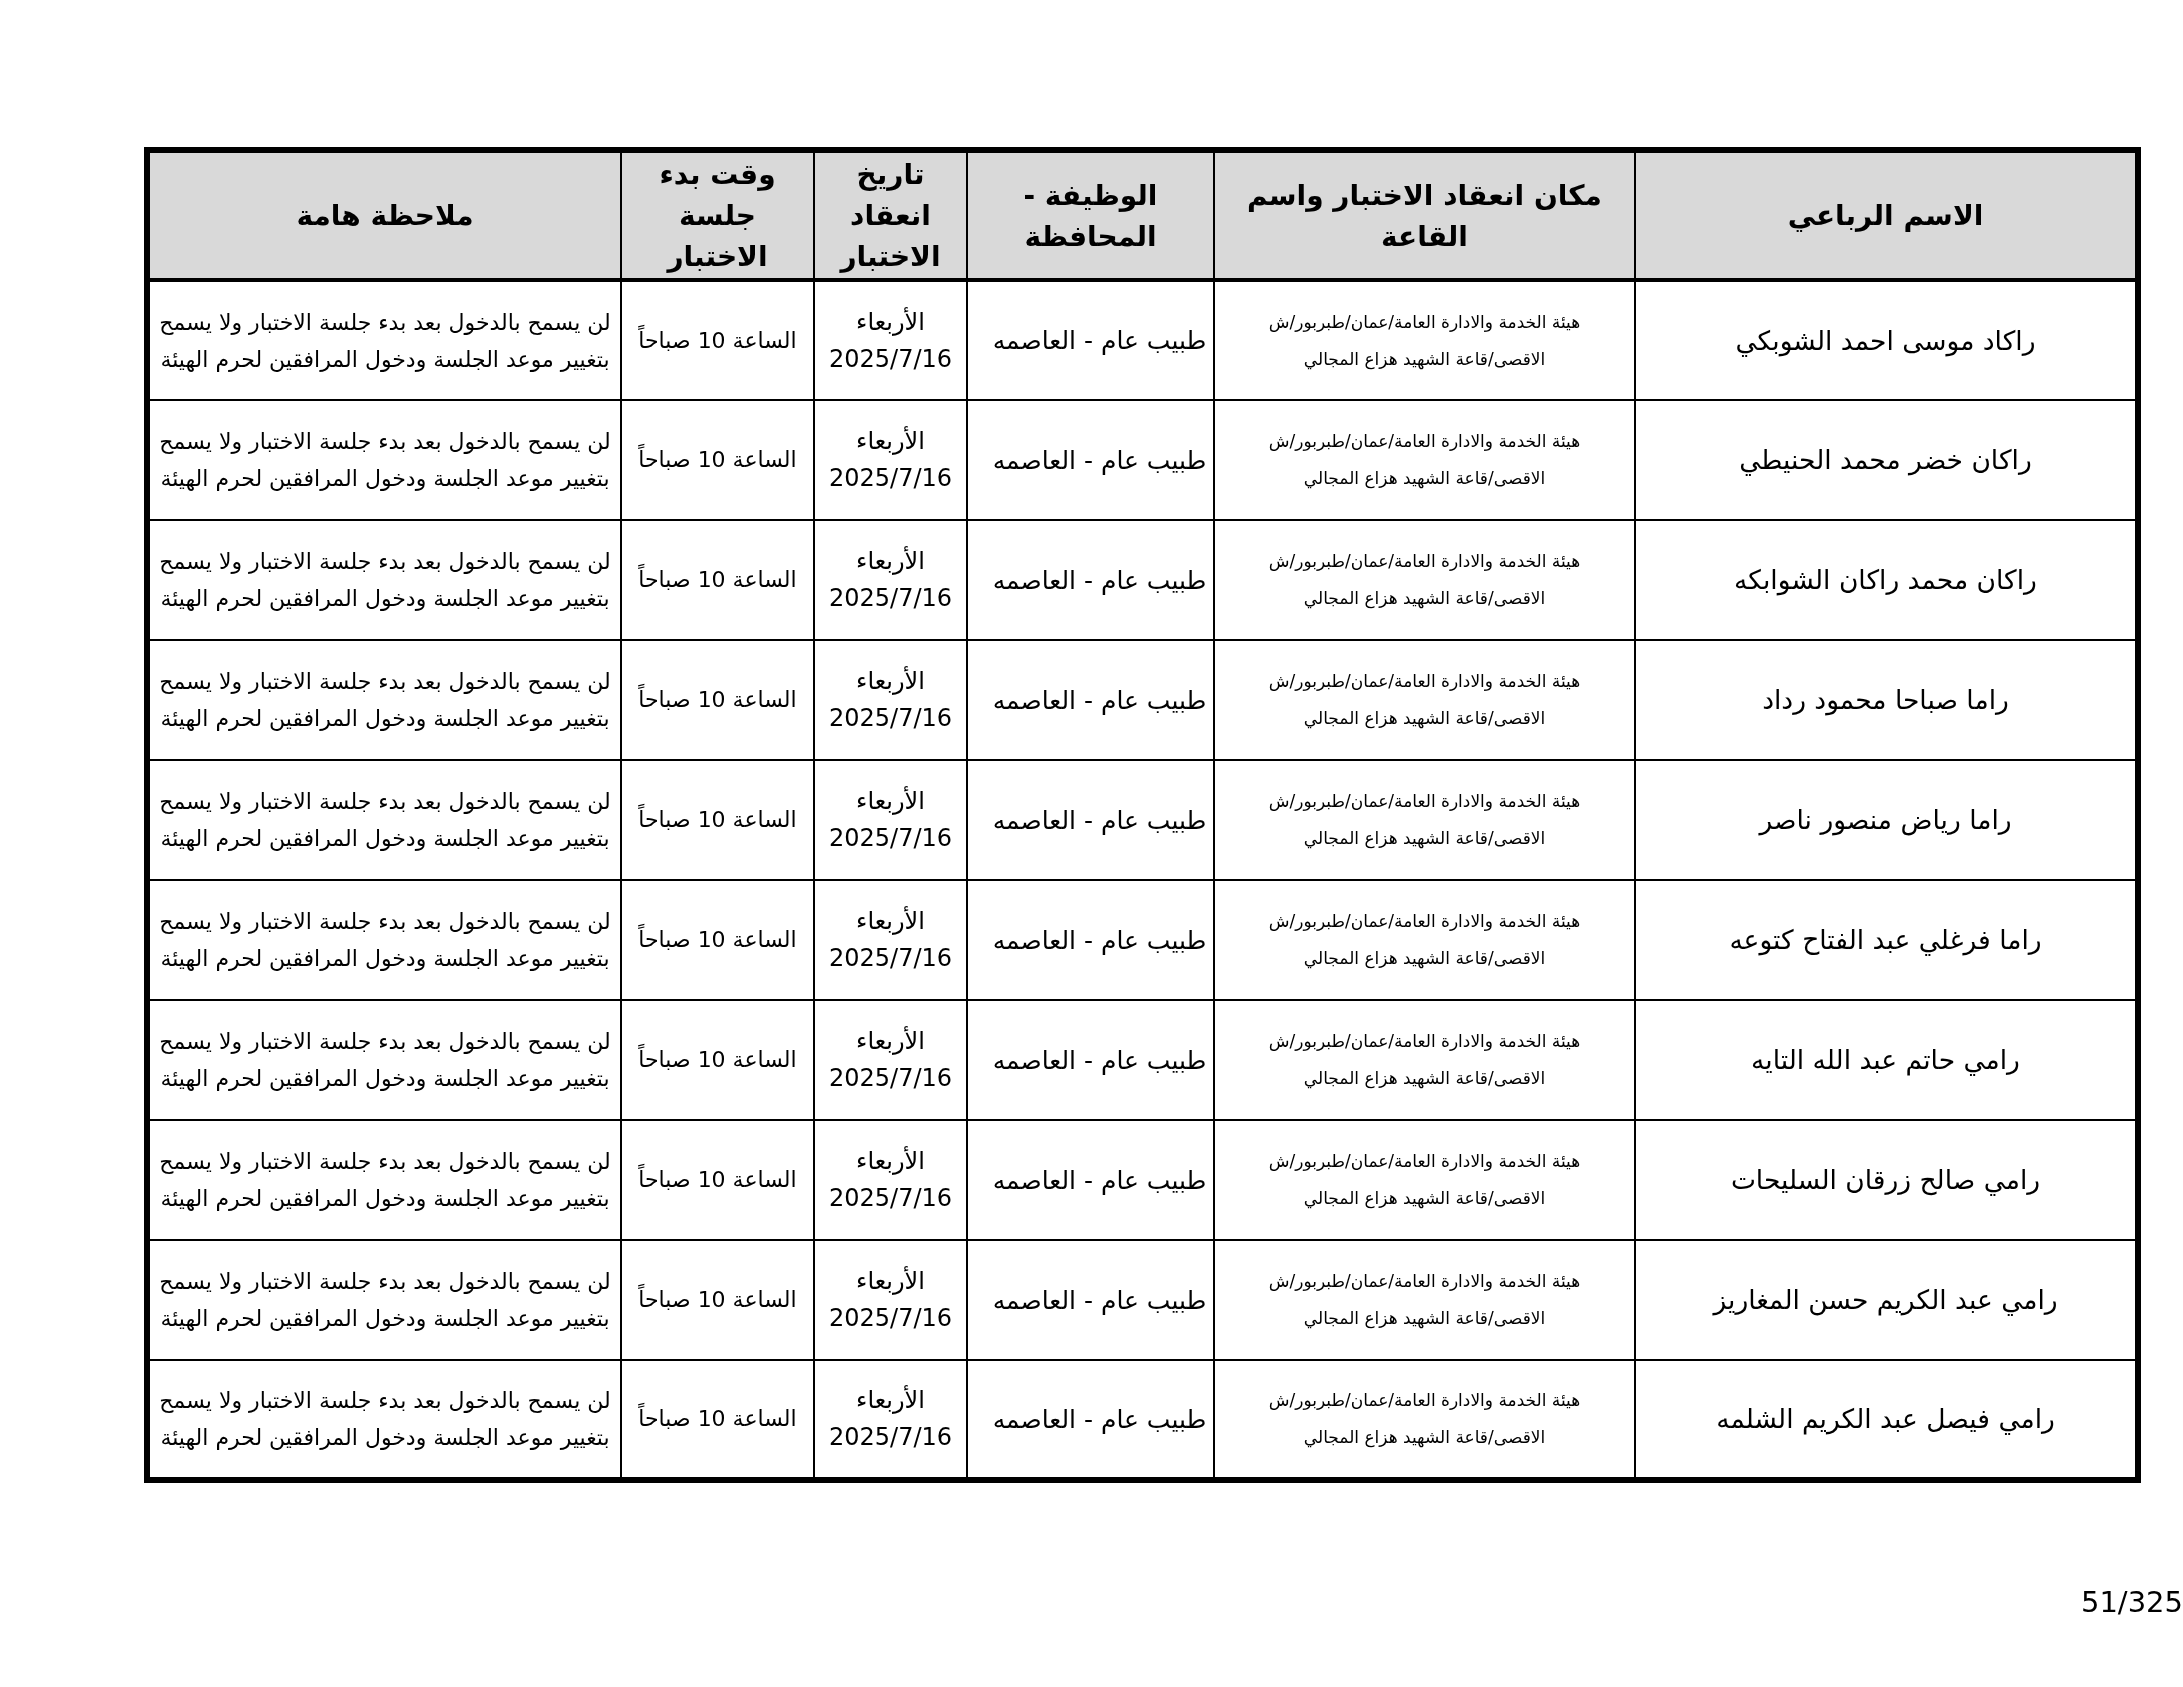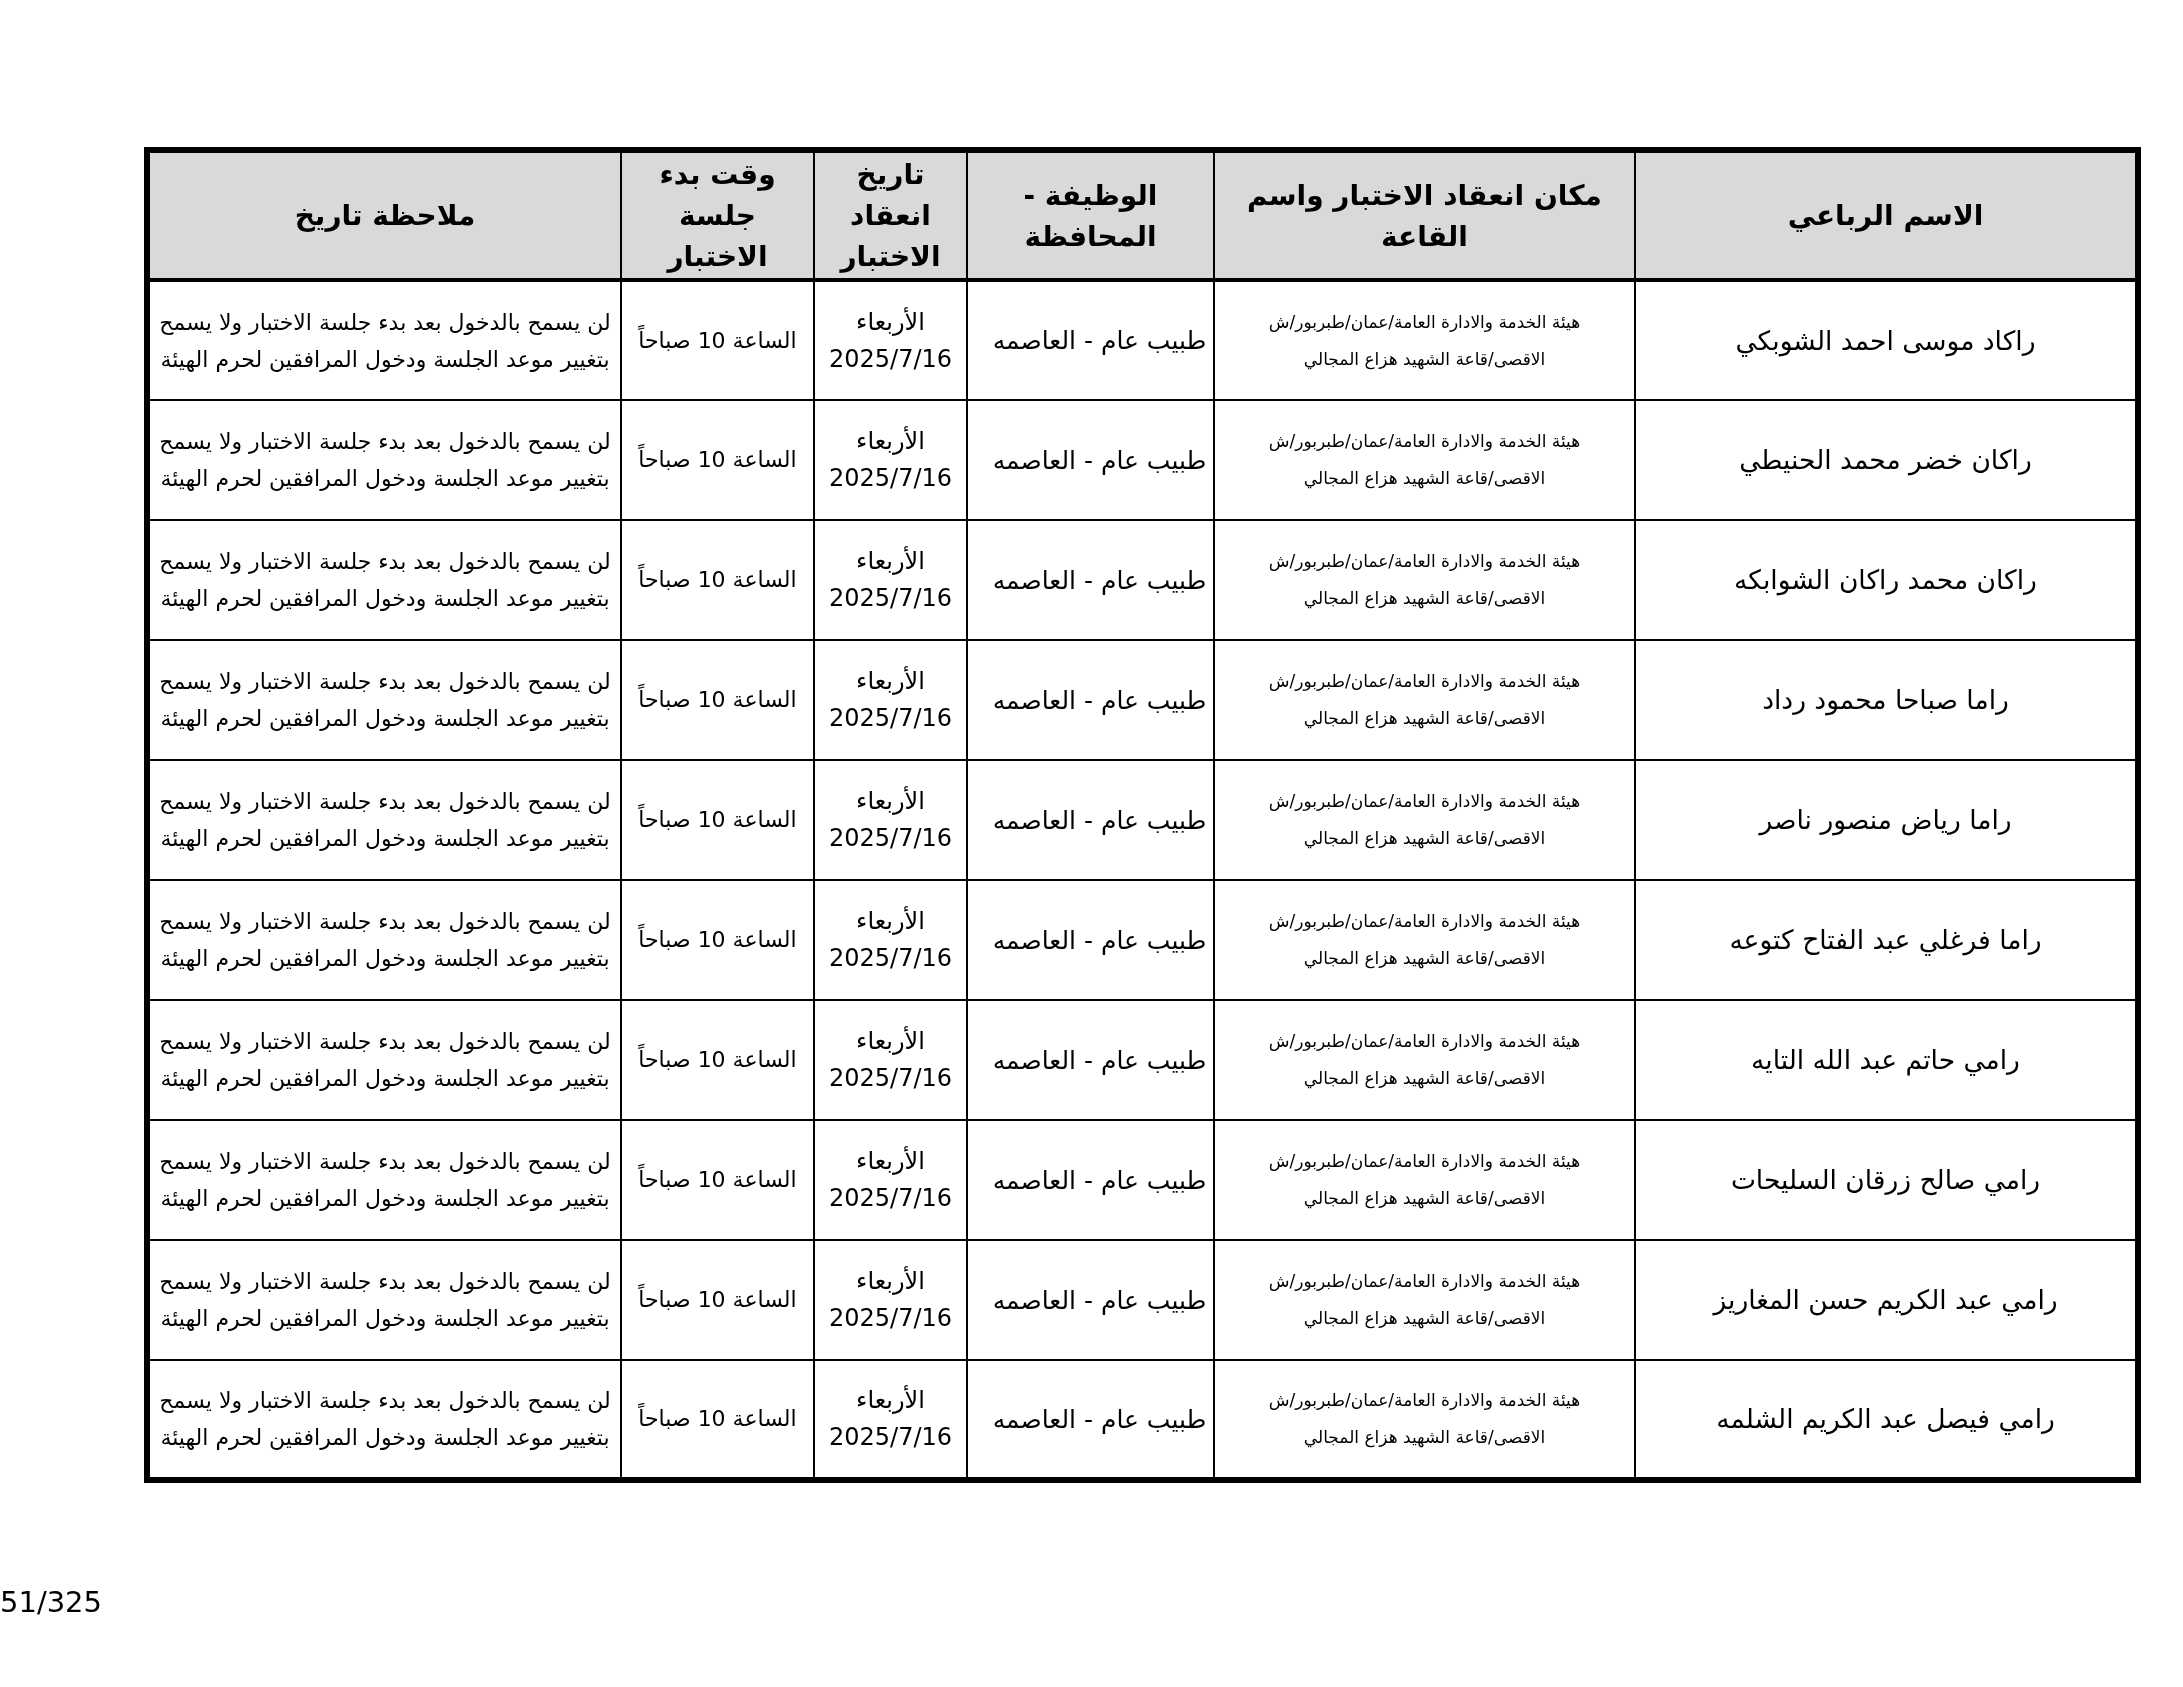--- a/index.html
+++ b/index.html
@@ -45,21 +45,21 @@
   td.col-location { font-size: 17px; line-height: 37px; padding: 0 27px; }
   td.col-job      { font-size: 25px; line-height: 37px; text-align: right; }
   td.col-date     { font-size: 24px; line-height: 37px; padding: 0 2.6px; }
   td.col-time     { font-size: 22px; line-height: 34px; padding: 0 16px; margin-left: 13px; }
   td.col-note     { font-size: 22px; line-height: 37px; padding: 0 8px; }
   .date-num { direction: ltr; unicode-bidi: embed; }
   .page-number {
     position: absolute;
     top: 1585px; left: 0;
     width: 2183px;
-    text-align: left;
+    text-align: right;
     font-size: 29px;
     direction: ltr;
   }
 </style>
 </head>
 <body>
 
 <div class="sheet">
 
   <table class="exam-table">
@@ -71,21 +71,21 @@
       <col style="width:193px">
       <col style="width:474px">
     </colgroup>
     <thead>
       <tr>
         <th>الاسم الرباعي</th>
         <th>مكان انعقاد الاختبار واسم القاعة</th>
         <th>الوظيفة - المحافظة</th>
         <th>تاريخ انعقاد الاختبار</th>
         <th>وقت بدء جلسة الاختبار</th>
-        <th>ملاحظة تاريخ</th>
+        <th>ملاحظة هامة</th>
       </tr>
     </thead>
     <tbody>
         <tr>
     <td class="col-name">راكاد موسى احمد الشوبكي</td>
     <td class="col-location">هيئة الخدمة والادارة العامة/عمان/طبربور/ش الاقصى/قاعة الشهيد هزاع المجالي</td>
     <td class="col-job">طبيب عام - العاصمه</td>
     <td class="col-date">
       <div class="date-day">الأربعاء</div>
       <div class="date-num">2025/7/16</div>

